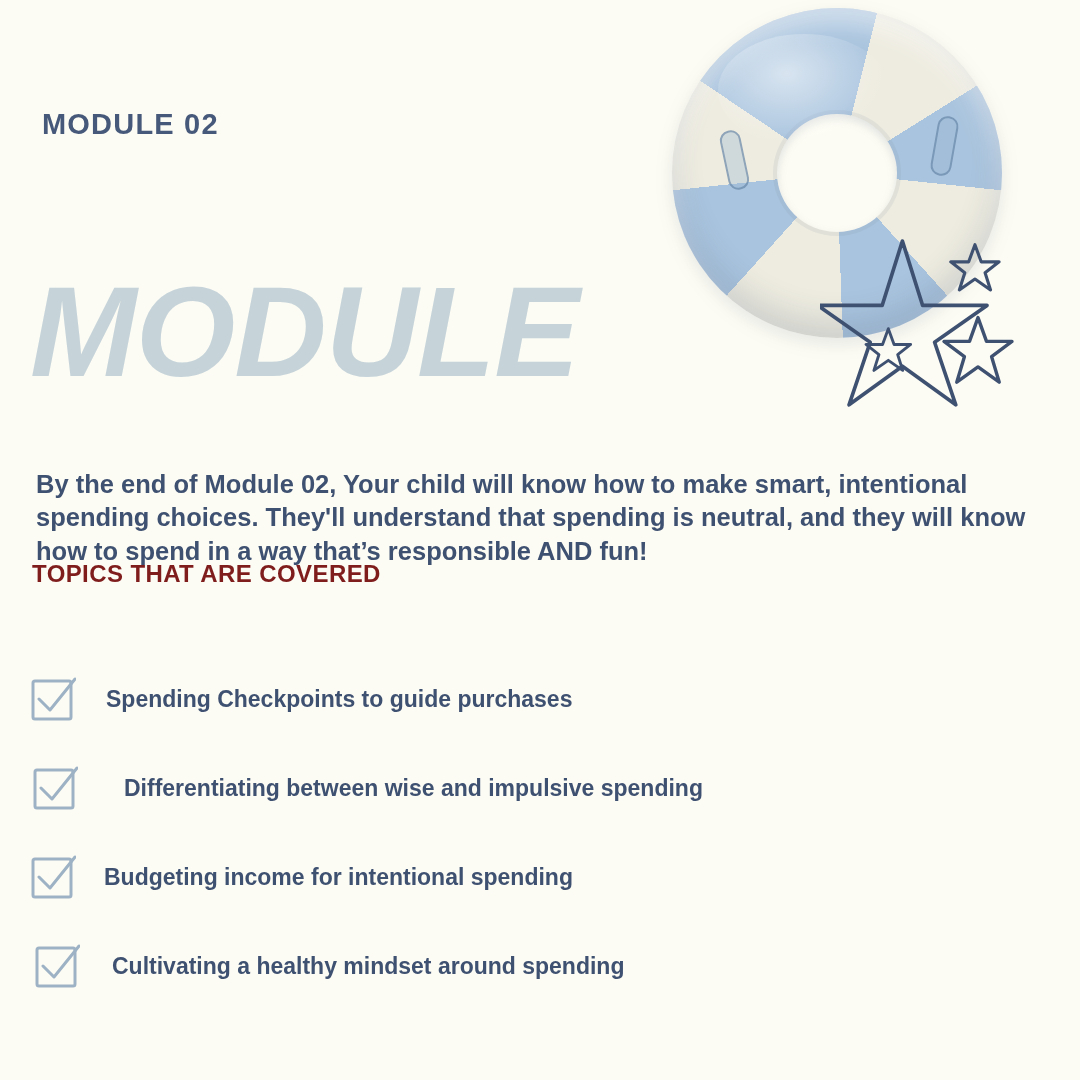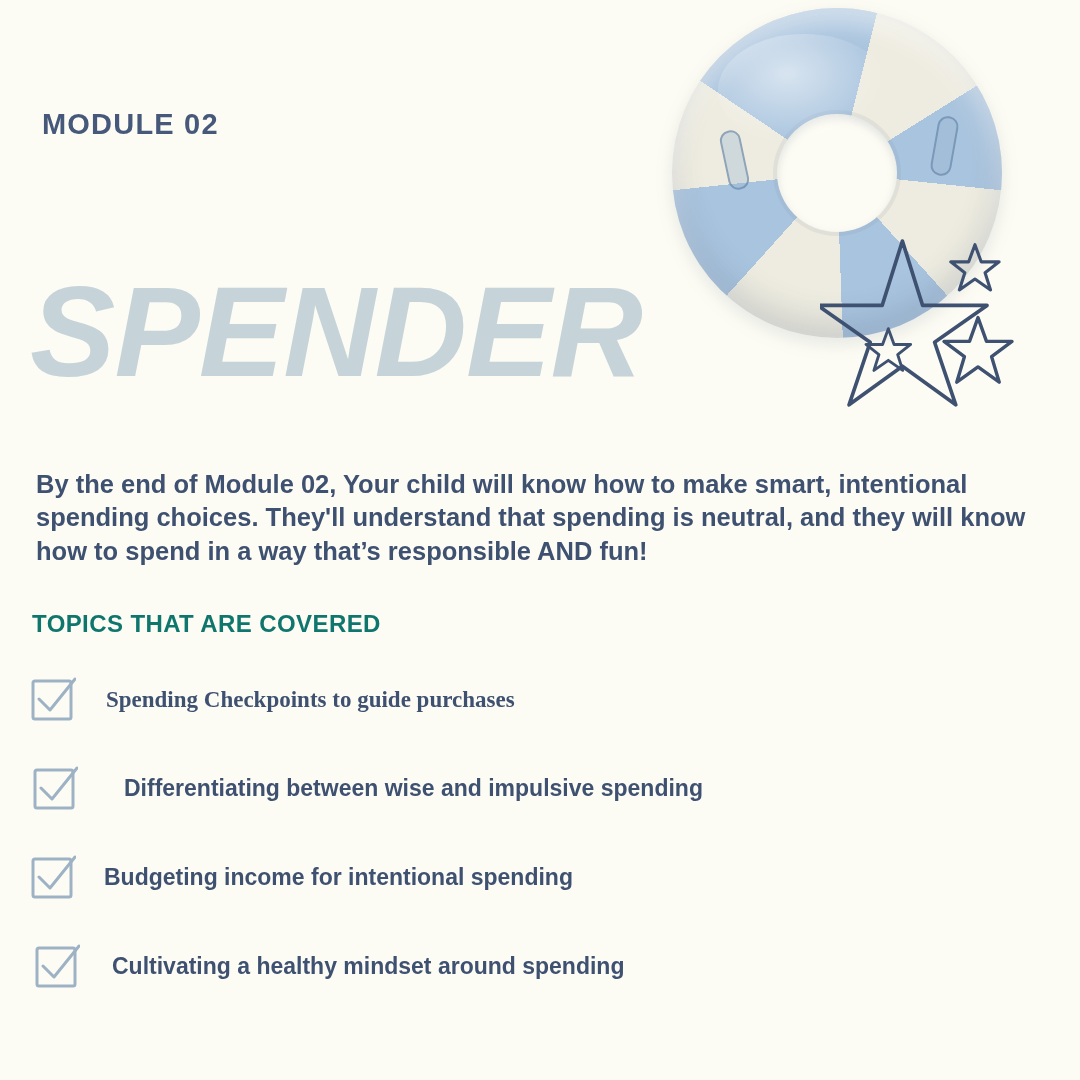--- a/index.html
+++ b/index.html
@@ -134,25 +134,25 @@
     width: 1028px;
     font-size: 25.5px;
     line-height: 1.33;
     font-weight: bold;
     color: #3f5171;
   }
 
   .topics-heading {
     position: absolute;
     left: 32px;
-    top: 610px;
+    top: 560px;
     font-size: 24px;
     font-weight: bold;
     letter-spacing: 0.4px;
-    color: #0f766e;
+    color: #7f1d1d;
   }
 
   
   .checklist {
     position: absolute;
     left: 30px;
     top: 655px;
     width: 1020px;
   }
   .check-item {
@@ -166,21 +166,21 @@
     height: 46px;
     flex: 0 0 46px;
     position: relative;
   }
   .check-label {
     font-size: 23px;
     font-weight: bold;
     color: #3f5171;
     margin-left: 26px;
   }
-  .check-item:nth-child(1) .check-label { margin-left: 30px; font-family: Liberation Serif, serif; }
+  .check-item:nth-child(1) .check-label { margin-left: 30px; }
   .check-item:nth-child(2) .check-label { margin-left: 46px; }
   .check-item:nth-child(3) .check-label { margin-left: 28px; }
   .check-item:nth-child(4) .check-label { margin-left: 32px; }
   .check-item:nth-child(2) .check-box { margin-left: 2px; }
   .check-item:nth-child(4) .check-box { margin-left: 4px; }
 </style>
 </head>
 <body>
 
 <div class="page">
@@ -196,21 +196,21 @@
   <svg class="stars" viewBox="0 0 250 190">
     <g fill="none" stroke="#3f5171" stroke-width="4" stroke-linejoin="round" stroke-linecap="round">
       <polygon points="70,12 92,82 162,82 105,122 128,190 70,148 12,190 35,122 -22,82 48,82" transform="translate(18,0) scale(0.92)"></polygon>
       <polygon points="173,6 181,28 204,28 186,42 193,64 173,50 153,64 160,42 142,28 165,28" transform="translate(20,10) scale(0.78)"></polygon>
       <polygon points="56,112 64,134 87,134 69,148 76,170 56,156 36,170 43,148 25,134 48,134" transform="translate(28,18) scale(0.72)"></polygon>
       <polygon points="160,96 170,124 200,124 176,142 185,172 160,154 135,172 144,142 120,124 150,124" transform="translate(22,6) scale(0.85)"></polygon>
     </g>
   </svg>
 
   <div class="module-label">MODULE 02</div>
-  <div class="title-spender">SPENDER</div>
+  <div class="title-spender">MODULE</div>
 
   <p class="summary">By the end of Module 02, Your child will know how to make smart, intentional spending choices. They'll understand that spending is neutral, and they will know how to spend in a way that’s responsible AND fun!</p>
 
   <div class="topics-heading">TOPICS THAT ARE COVERED</div>
 
   <div class="checklist">
 
     <div class="check-item">
       <span class="check-box">
         <svg width="46" height="46" viewBox="0 0 46 46">

